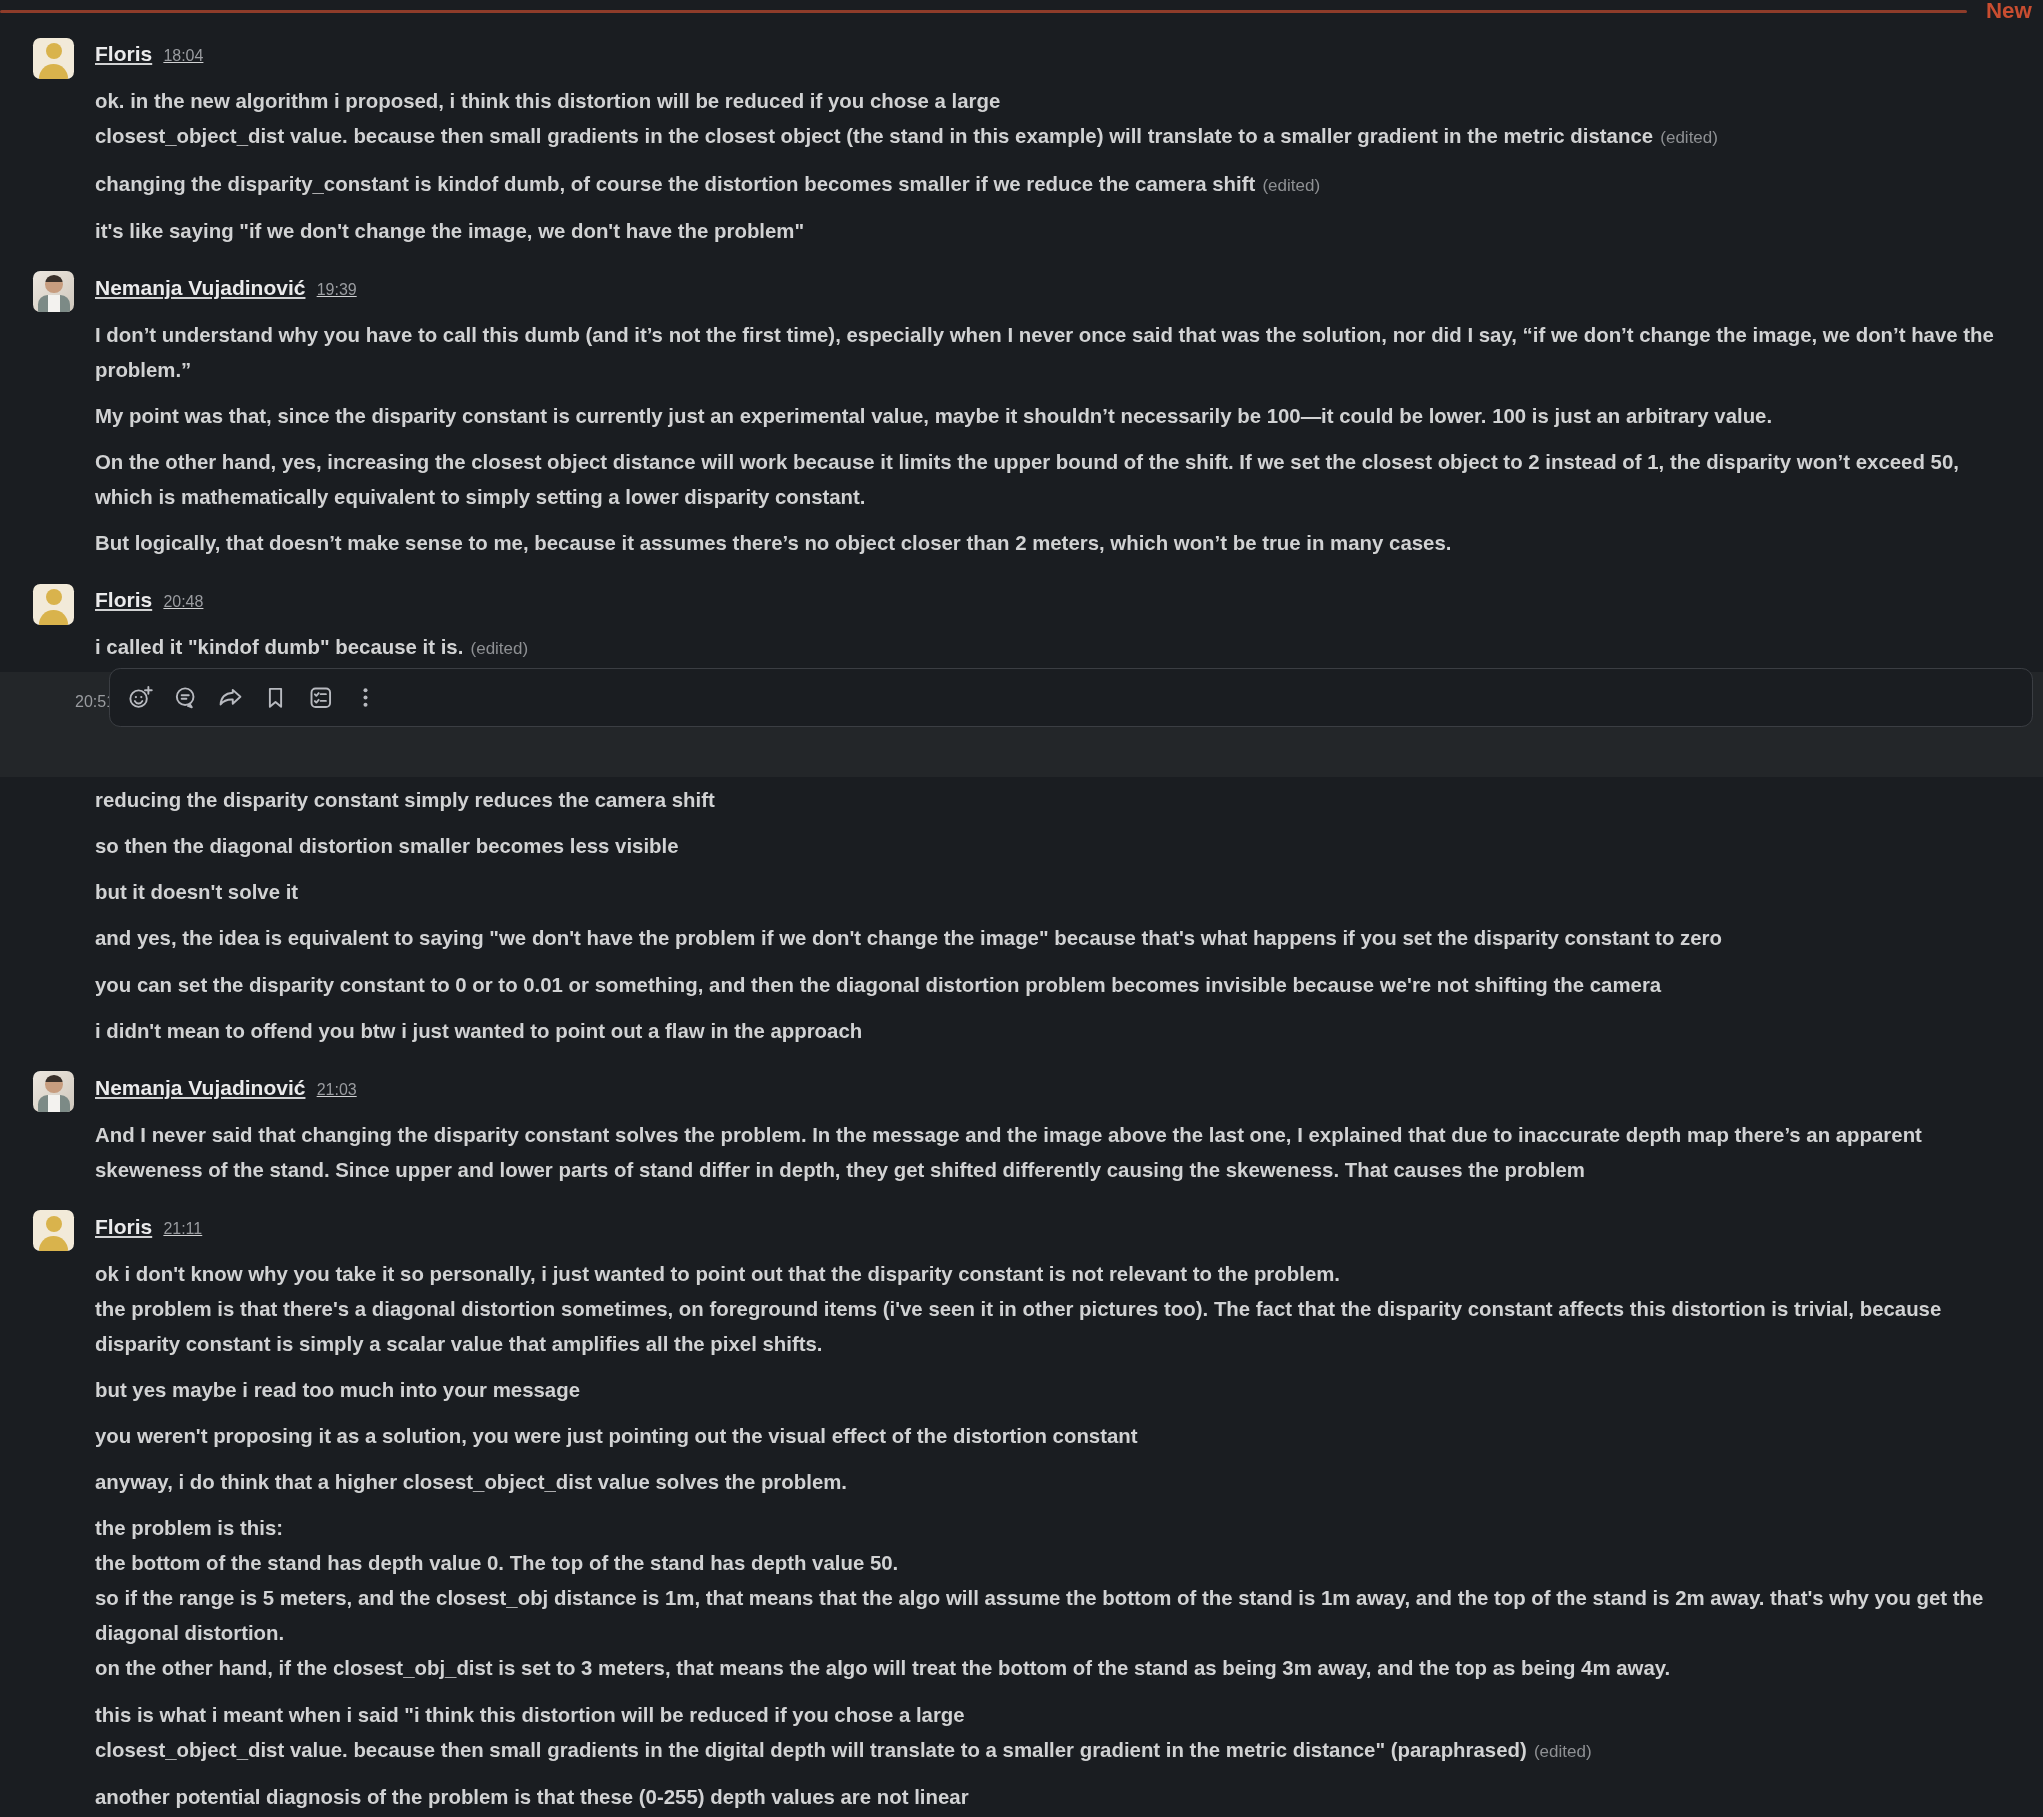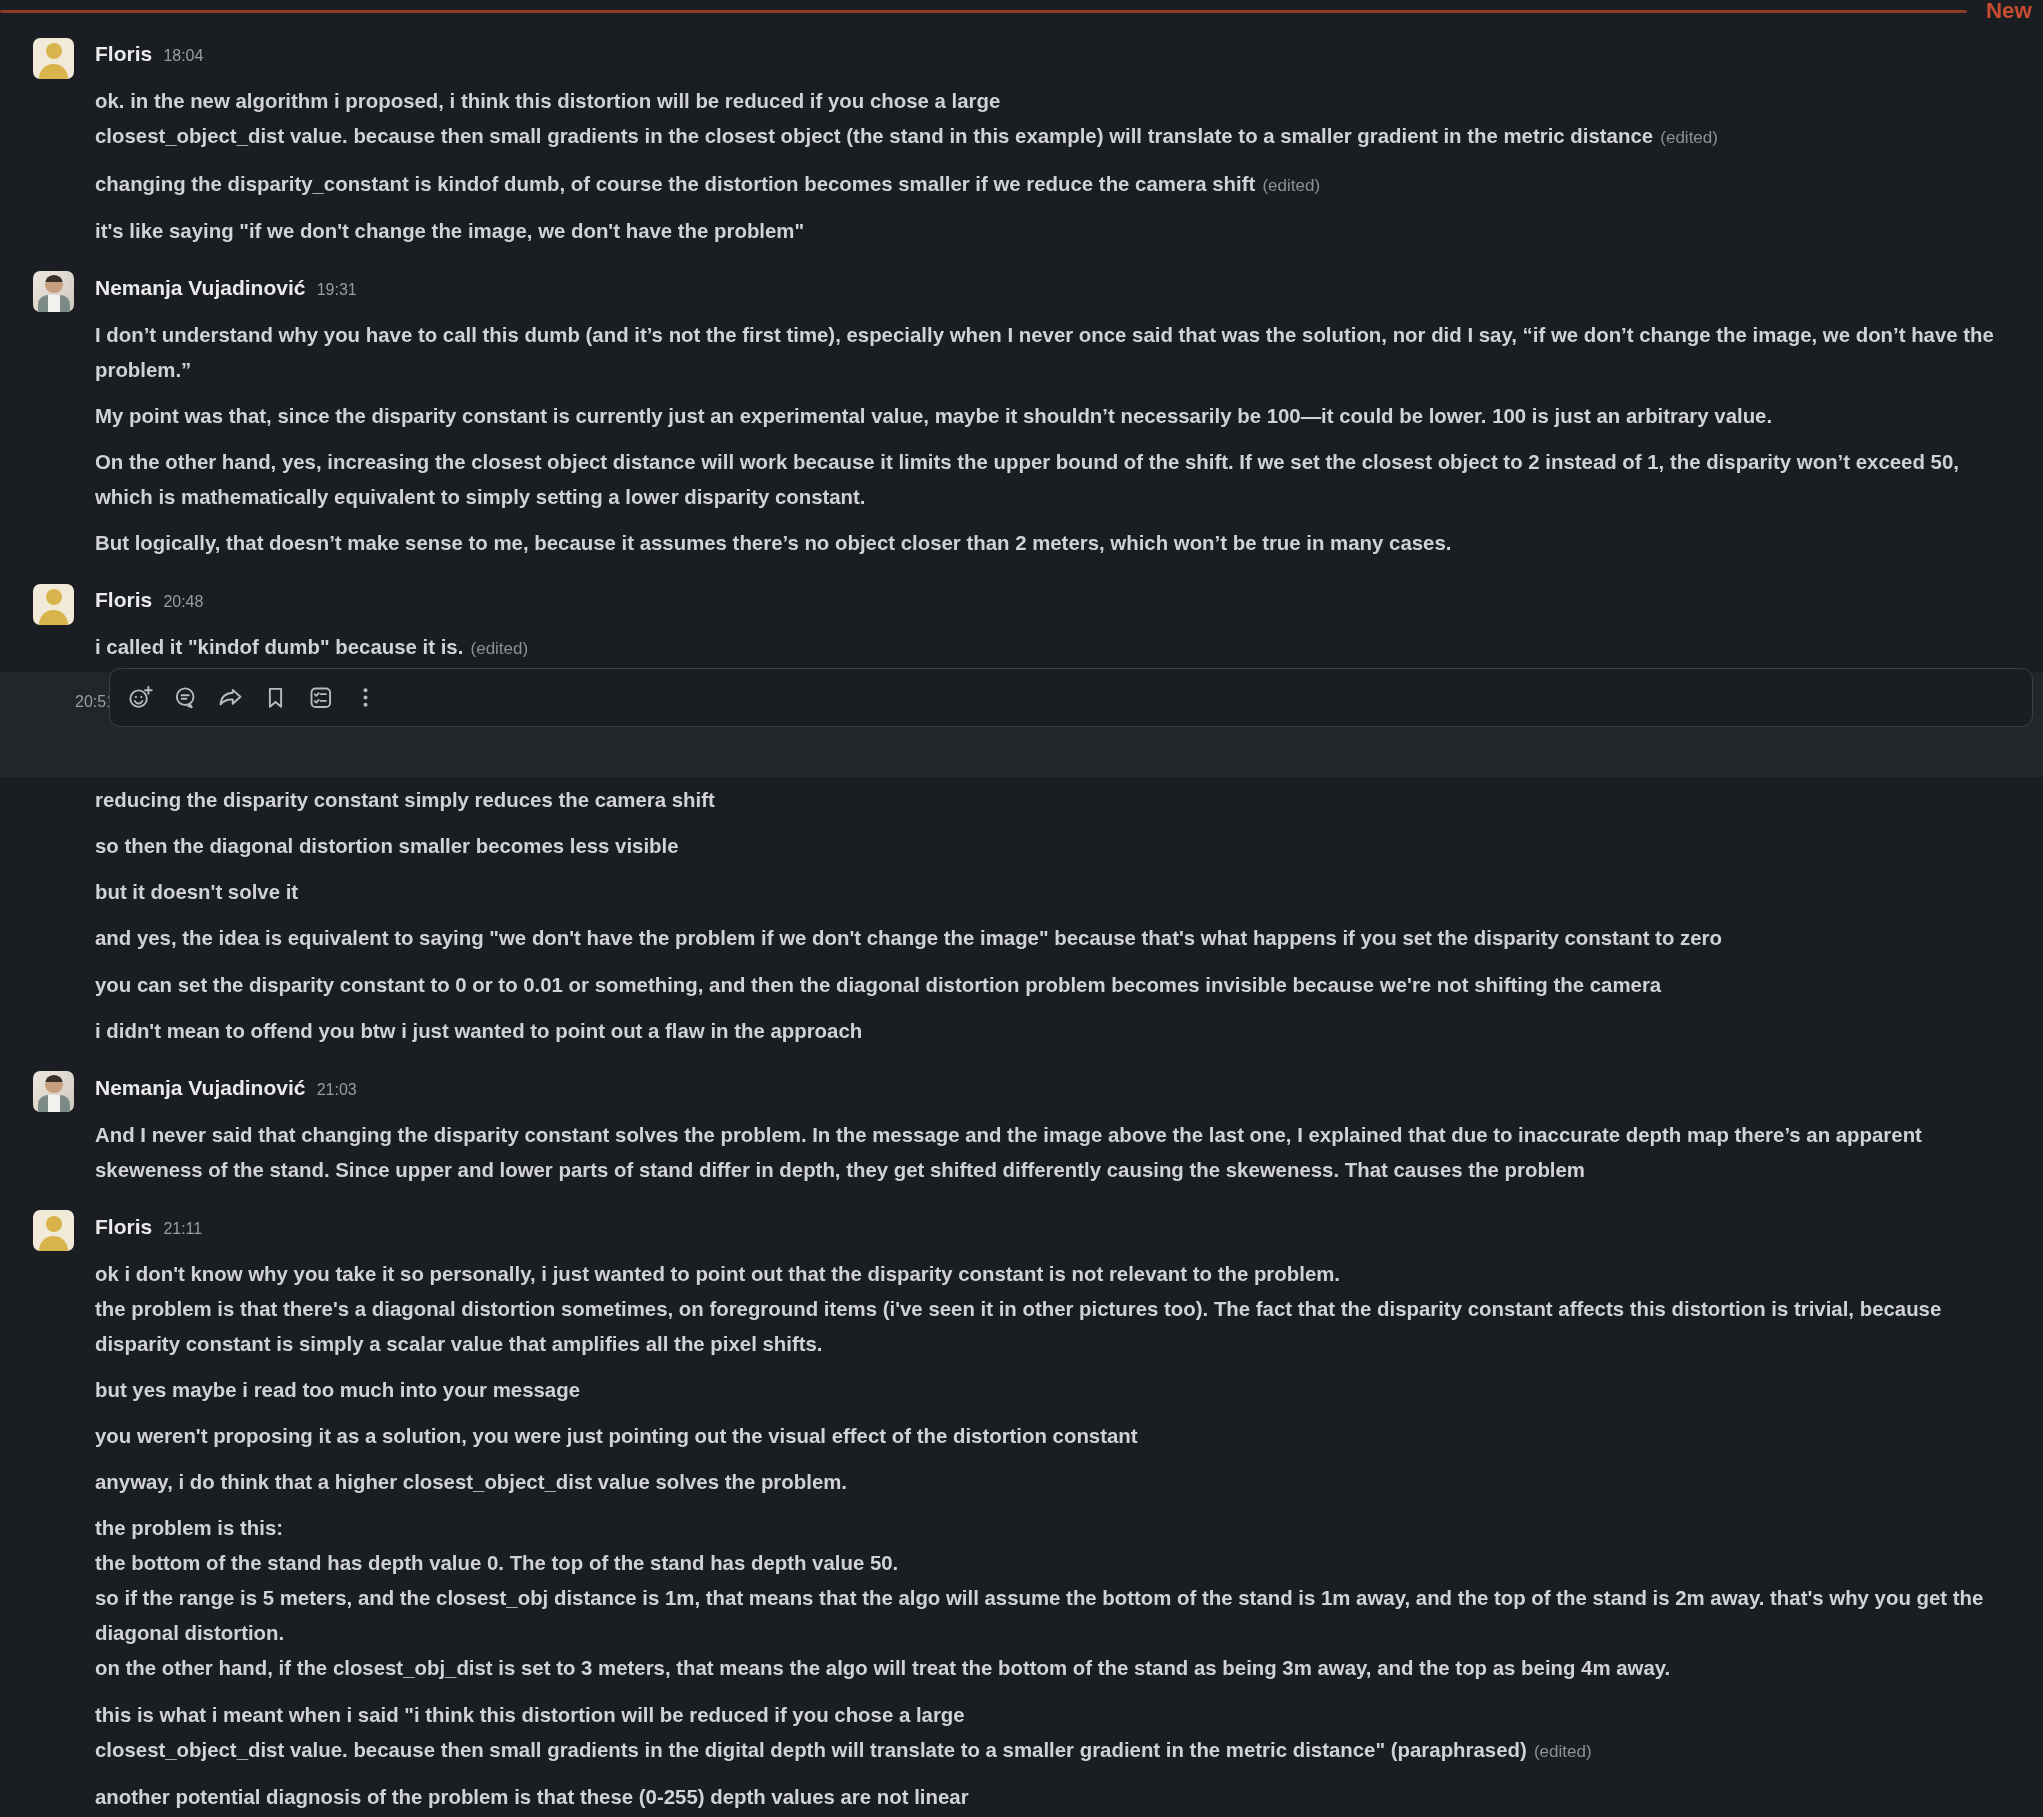--- a/index.html
+++ b/index.html
@@ -19,21 +19,21 @@
   .avatar.floris{background:#f2ead9;}
   .avatar.floris::before{content:"";position:absolute;left:12.8px;top:5.6px;width:16px;height:16px;border-radius:50%;background:#d9b34c;}
   .avatar.floris::after{content:"";position:absolute;left:6.4px;bottom:-6.4px;width:29px;height:21px;border-radius:14.4px 14.4px 0 0;background:#d9b34c;}
   .avatar.nemanja{background:linear-gradient(135deg,#ece7e0 0%,#ddd6cc 55%,#cfc8bd 100%);}
   .avatar.nemanja::before{content:"";position:absolute;left:12px;top:4px;width:17.6px;height:17.6px;border-radius:50%;
     background:linear-gradient(#39302a 0 40%,#c79d7f 40%);}
   .avatar.nemanja::after{content:"";position:absolute;left:4.8px;bottom:0;width:32px;height:17px;border-radius:9.6px 9.6px 0 0;
     background:linear-gradient(90deg,#7c8a86 0 30%,#f3f2ef 30% 70%,#7c8a86 70%);}
 
   .row{position:relative;padding:5.6px 0;line-height:35px;}
-  .header-row{display:flex;align-items:baseline;gap:11.2px;}
+  .header-row{display:flex;align-items:baseline;gap:11.2px;text-decoration:underline;}
   .username{font-weight:bold;color:#ebebec;font-size:21px;}
   .time{color:#9a9ca0;font-size:16px;}
   .txt{white-space:pre-line;font-weight:bold;}
   .edited{color:#8e9093;font-size:17px;margin-left:7.2px;}
 
   .row.hovered::before{content:"";position:absolute;left:-95px;right:-24px;top:0;bottom:0;background:#232629;z-index:0;}
   .row.hovered > *{position:relative;z-index:1;}
   .gutter-time{position:absolute;left:-62px;top:5.6px;font-size:16px;line-height:35px;color:#9a9ca0;margin-left:42px;}
 
   .hover-toolbar{position:absolute;top:-45px;right:-13.6px;display:flex;gap:8px;align-items:center;
@@ -59,21 +59,21 @@
   <div class="row para"><span class="txt">ok. in the new algorithm i proposed, i think this distortion will be reduced if you chose a large
 closest_object_dist value. because then small gradients in the closest object (the stand in this example) will translate to a smaller gradient in the metric distance</span><span class="edited">(edited)</span></div>
   <div class="row para"><span class="txt">changing the disparity_constant is kindof dumb, of course the distortion becomes smaller if we reduce the camera shift</span><span class="edited">(edited)</span></div>
   <div class="row para"><span class="txt">it's like saying "if we don't change the image, we don't have the problem"</span></div>
 </section>
 
 <section class="msg-group">
   <div class="avatar nemanja"></div>
   <div class="row header-row">
     <span class="username">Nemanja Vujadinović</span>
-    <span class="time">19:31</span>
+    <span class="time">19:39</span>
   </div>
   <div class="row para"><span class="txt">I don’t understand why you have to call this dumb (and it’s not the first time), especially when I never once said that was the solution, nor did I say, “if we don’t change the image, we don’t have the problem.”</span></div>
   <div class="row para"><span class="txt">My point was that, since the disparity constant is currently just an experimental value, maybe it shouldn’t necessarily be 100—it could be lower. 100 is just an arbitrary value.</span></div>
   <div class="row para"><span class="txt">On the other hand, yes, increasing the closest object distance will work because it limits the upper bound of the shift. If we set the closest object to 2 instead of 1, the disparity won’t exceed 50, which is mathematically equivalent to simply setting a lower disparity constant.</span></div>
   <div class="row para"><span class="txt">But logically, that doesn’t make sense to me, because it assumes there’s no object closer than 2 meters, which won’t be true in many cases.</span></div>
 </section>
 
 <section class="msg-group">
   <div class="avatar floris"></div>
   <div class="row header-row">

